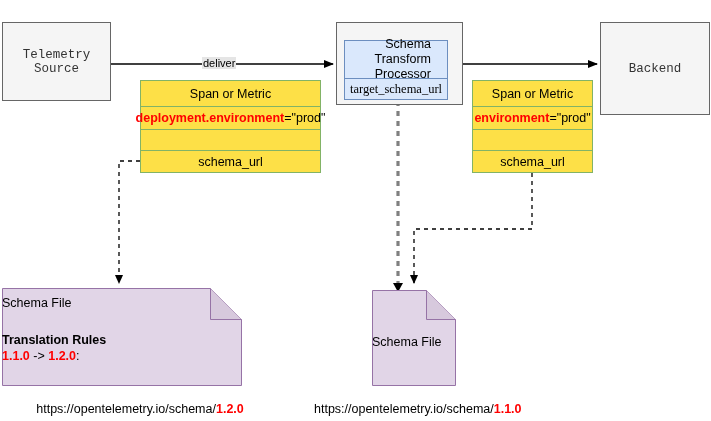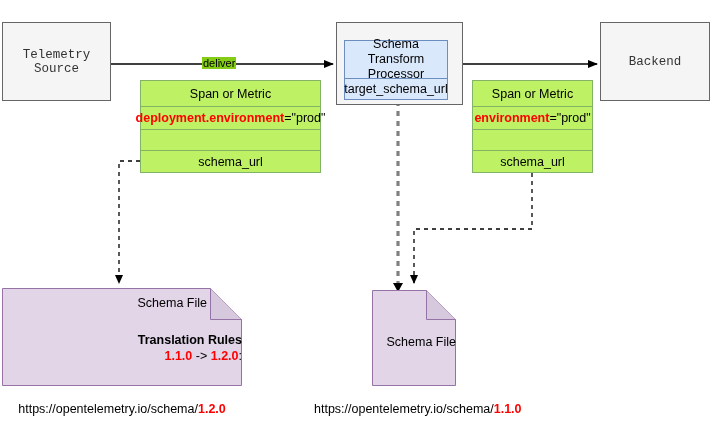--- a/index.html
+++ b/index.html
@@ -48,67 +48,67 @@
     box-sizing:border-box;
   }
   .bluebox .brow{
     box-sizing:border-box;
     display:flex;align-items:center;justify-content:center;
     text-align:center;
     font-size:12.5px;
     color:#000000;
     line-height:1.18;
   }
-  .bluebox .brow.divider{border-top:1px solid #6c8ebf;}
+  .bluebox .brow.divider{border-top:1px solid #6c8ebf;font-family:Liberation Serif, serif;}
 
   
   .greentable{
     position:absolute;
     box-sizing:border-box;
-    background:#bef264;
+    background:#fde047;
     border:1px solid #82b366;
   }
   .greentable .grow{
     box-sizing:border-box;
     display:flex;align-items:center;justify-content:center;
     text-align:center;
     font-size:12.5px;
     color:#000000;
     white-space:nowrap;
   }
   .greentable .grow + .grow{border-top:1px solid #82b366;}
   .red{color:#ff0000;font-weight:bold;}
   .blk{color:#000000;}
 
   
   .docshape{position:absolute;}
   .doc-text{
     position:absolute;
-    text-align:right;
+    text-align:left;
     font-size:12.5px;
     color:#000000;
     line-height:1.28;
     white-space:nowrap;
   }
   .doc-title{font-weight:normal;}
   .doc-bold{font-weight:bold;}
 
   .urllabel{
     position:absolute;
     text-align:center;
     font-size:12.5px;
     color:#000000;
     white-space:nowrap;
   }
 
   .edgelabel{
     position:absolute;
     font-size:11px;
     color:#000000;
-    background:#84cc16;
+    background:#e5e5e5;
     padding:0 1px;
     white-space:nowrap;
   }
 </style>
 </head>
 <body>
 
 <div id="canvas">
 
   <svg class="layer" viewBox="0 0 711 421">
@@ -144,32 +144,32 @@
   </svg>
 
   <div class="node greybox" style="left:2px;top:22px;width:109px;height:79px;">
     <span>Telemetry Source</span>
   </div>
 
 
   <div class="node collector-box" style="left:336px;top:22px;width:127px;height:83px;"></div>
 
   <div class="bluebox" style="left:344px;top:40px;width:104px;height:60px;">
-    <div class="brow" style="height:37px;padding:0 16px;">
+    <div class="brow" style="height:37px;padding:0 16px;text-align:right;">
       <span>
         <span>Schema Transform</span><br>
         <span>Processor</span>
       </span>
     </div>
     <div class="brow divider" style="height:22px;">
       <span>target_schema_url</span>
     </div>
   </div>
 
-  <div class="node greybox" style="left:600px;top:22px;width:110px;height:79px;">
+  <div class="node greybox" style="left:600px;top:22px;width:110px;height:93px;">
     <span>Backend</span>
   </div>
 
   <div class="greentable" style="left:140px;top:80px;width:181px;height:93px;">
     <div class="grow" style="height:25px;">
       <span>Span or Metric</span>
     </div>
     <div class="grow" style="height:23px;">
       <span><span class="red">deployment.environment</span><span class="blk">="prod"</span></span>
     </div>
@@ -210,21 +210,21 @@
     <span>Schema File</span>
   </div>
   <div class="doc-text" style="left:2px;top:332px;width:240px;">
     <div class="doc-bold">
       <span>Translation Rules</span>
     </div>
     <div>
       <span class="red">1.1.0</span><span class="blk"> -&gt; </span><span class="red">1.2.0</span><span class="blk">:</span>
     </div>
   </div>
-  <div class="urllabel" style="left:2px;top:402px;width:240px;">
+  <div class="urllabel" style="left:20px;top:402px;width:240px;">
     <span>https://opentelemetry.io/schema/</span><span class="red">1.2.0</span>
   </div>
 
   <div class="docshape" style="left:372px;top:290px;width:84px;height:96px;">
     <svg width="84" height="96" viewBox="0 0 84 96">
       <path d="M0.5,0.5 L54.5,0.5 L83.5,29.5 L83.5,95.5 L0.5,95.5 z" fill="#e1d5e7" stroke="#9673a6" stroke-width="1"></path>
       <path d="M54.5,0.5 L54.5,29.5 L83.5,29.5" fill="#d7c9dd" stroke="#9673a6" stroke-width="1"></path>
     </svg>
   </div>
   <div class="doc-text" style="left:372px;top:334px;width:84px;">

